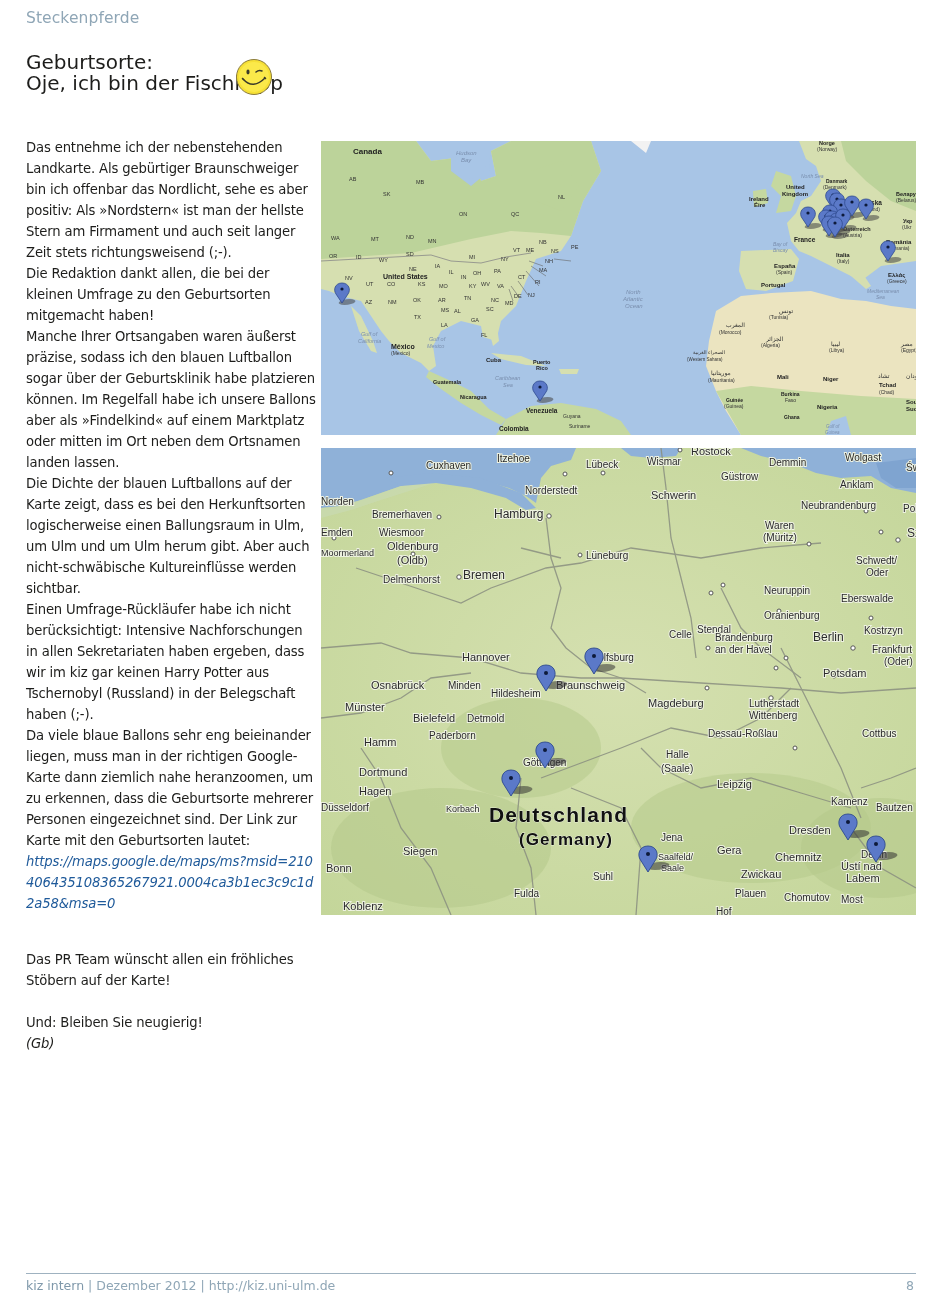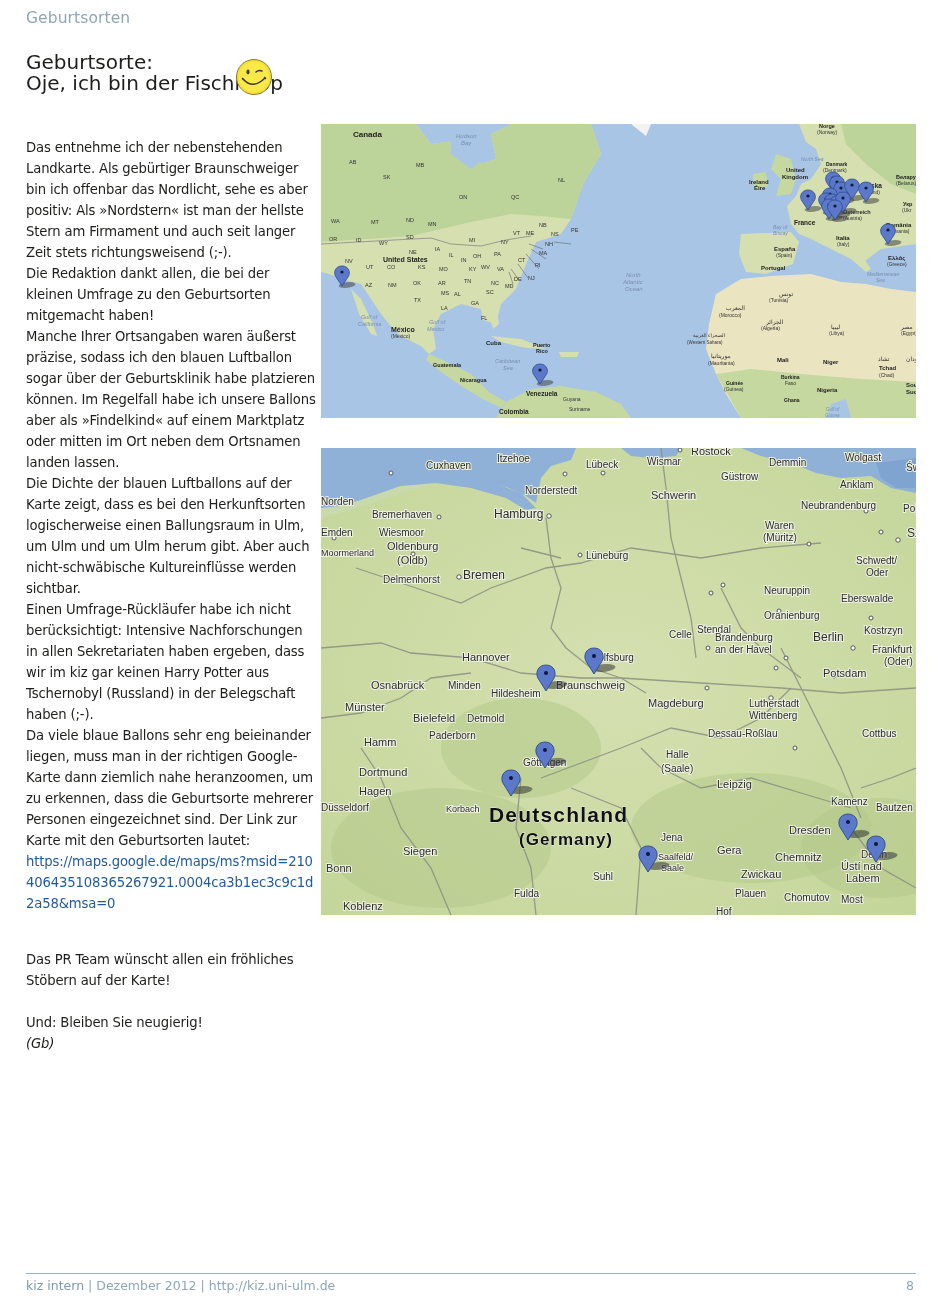--- a/index.html
+++ b/index.html
@@ -3,40 +3,40 @@
 <meta charset="utf-8">
 <style>
   html, body { margin: 0; padding: 0; background: #ffffff; }
   body { width: 940px; height: 1302px; position: relative; overflow: hidden;
          font-family: "DejaVu Sans", "Liberation Sans", sans-serif; color: #1d1d1b; }
   .section-title { position: absolute; left: 26px; top: 9px; font-size: 15.5px; color: #8fa6b6; letter-spacing: 0.1px; }
   .headline { position: absolute; left: 26px; top: 52px; font-size: 20px; line-height: 21px; color: #1d1d1b; }
   .smiley { position: absolute; left: 235px; top: 58px; width: 38px; height: 38px; }
   .body-text { position: absolute; left: 26px; top: 137px; width: 290px; font-size: 13.2px; line-height: 21px; color: #1d1d1b; letter-spacing: -0.15px; }
   .body-text p { margin: 0; }
-  .body-text .link { color: #1f5a9a; word-break: break-all; }
+  .body-text .link { color: #1f5a9a; word-break: break-all; font-style: italic; }
   .body-text .bold { font-weight: normal; margin-top: 14px; }
   .body-text .italic { font-style: italic; }
   .body-text .gap { height: 21px; }
   .map { position: absolute; left: 321px; width: 595px; overflow: hidden; }
   .map svg { display: block; }
-  .map-world { top: 124px; height: 358px; }
+  .map-world { top: 141px; height: 358px; }
   .map-germany { top: 448px; height: 467px; }
   .footer-rule { position: absolute; left: 26px; top: 1273px; width: 890px; height: 1px; background: #9fb2c0; }
   .footer { position: absolute; left: 26px; top: 1278px; font-size: 12.5px; color: #8fa6b6; }
   .footer .brand { font-weight: normal; color: #7f98aa; }
   .page-num { position: absolute; right: 26px; top: 1278px; font-size: 12.5px; color: #8fa6b6; }
   .lbl { font-family: "Liberation Sans", sans-serif; fill: #333; }
   .lbl-b { font-family: "Liberation Sans", sans-serif; fill: #222; font-weight: bold; }
   .lbl-sea { font-family: "Liberation Sans", sans-serif; fill: #7a8fae; font-style: italic; }
 </style>
 </head>
 <body>
 
-<div class="section-title">Geburtsorten</div>
+<div class="section-title">Steckenpferde</div>
 
 <div class="headline">
   <div>Geburtsorte:</div>
   <div>Oje, ich bin der Fischkopp</div>
 </div>
 
 <div class="smiley">
   <svg width="38" height="38" viewBox="0 0 38 38">
     <circle cx="19" cy="19" r="17.5" fill="#f6e035" stroke="#8a7b3e" stroke-width="1"></circle>
     <circle cx="19" cy="19" r="15" fill="#fbe94a"></circle>

